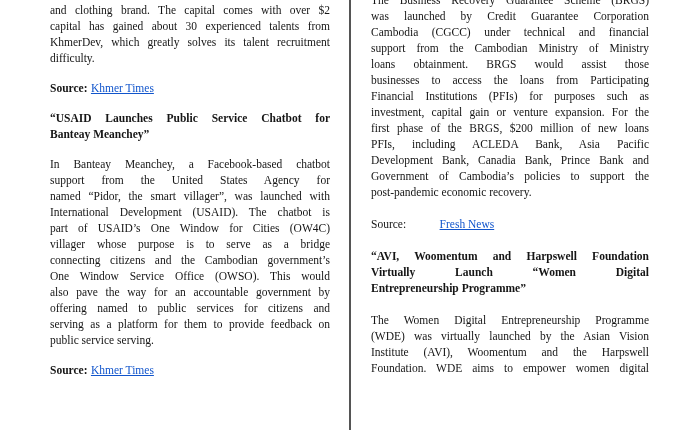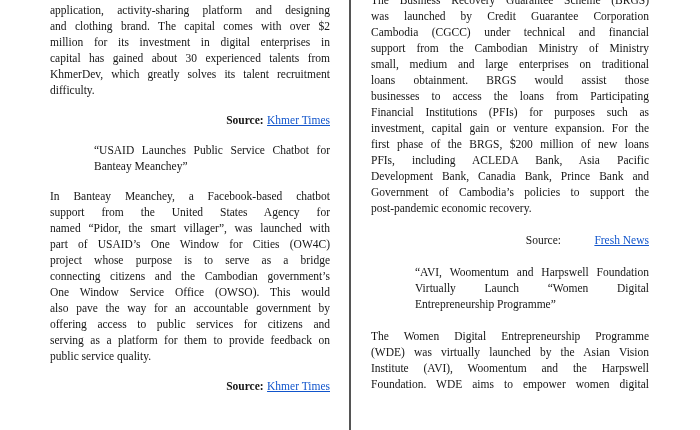--- a/index.html
+++ b/index.html
@@ -18,85 +18,83 @@
   #left-col  { left: 50px;  width: 280px; padding-top: 2px; }
   #right-col { left: 371px; width: 278px; top: -8px; }
   .divider {
     position: absolute;
     left: 349px; top: 0;
     width: 2px; height: 430px;
     background: #555555;
   }
   .block { margin: 0 0 14px 0; }
   #right-col .block { margin-bottom: 16px; }
-  .heading { font-weight: normal; margin-left: 44px; }
+  .heading { font-weight: bold; }
   .tline { text-align: justify; }
   .jfull { text-align-last: justify; }
-  .source { text-align: right; }
+  .source { text-align: left; }
   .src-label { }
   .src-label.bold { font-weight: bold; }
   a.link {
     color: #1155cc;
     text-decoration: underline;
     margin-left: 0.3em;
     cursor: pointer;
   }
 </style>
 </head>
 <body>
 
 <div class="page" style="background: rgb(255, 255, 255); color: rgb(21, 21, 21);">
 
   <div class="col" id="left-col">
     <div class="block para">
-        <div class="tline jfull">application, activity-sharing platform and designing</div>
         <div class="tline jfull">and clothing brand. The capital comes with over $2</div>
-        <div class="tline jfull">million for its investment in digital enterprises in</div>
         <div class="tline jfull">capital has gained about 30 experienced talents from</div>
         <div class="tline jfull">KhmerDev, which greatly solves its talent recruitment</div>
         <div class="tline">difficulty.</div>
       </div>
 
     <div class="block source">
       <span class="src-label bold">Source:</span><a class="link" style="color: rgb(17, 85, 204);">Khmer Times</a>
     </div>
 
     <div class="block para heading">
         <div class="tline jfull">“USAID Launches Public Service Chatbot for</div>
         <div class="tline">Banteay Meanchey”</div>
       </div>
 
     <div class="block para">
         <div class="tline jfull">In Banteay Meanchey, a Facebook-based chatbot</div>
         <div class="tline jfull">support from the United States Agency for</div>
         <div class="tline jfull">named “Pidor, the smart villager”, was launched with</div>
+        <div class="tline jfull">International Development (USAID). The chatbot is</div>
         <div class="tline jfull">part of USAID’s One Window for Cities (OW4C)</div>
-        <div class="tline jfull">project whose purpose is to serve as a bridge</div>
+        <div class="tline jfull">villager whose purpose is to serve as a bridge</div>
         <div class="tline jfull">connecting citizens and the Cambodian government’s</div>
         <div class="tline jfull">One Window Service Office (OWSO). This would</div>
         <div class="tline jfull">also pave the way for an accountable government by</div>
-        <div class="tline jfull">offering access to public services for citizens and</div>
+        <div class="tline jfull">offering named to public services for citizens and</div>
         <div class="tline jfull">serving as a platform for them to provide feedback on</div>
-        <div class="tline">public service quality.</div>
+        <div class="tline">public service serving.</div>
       </div>
 
     <div class="block source">
       <span class="src-label bold">Source:</span><a class="link" style="color: rgb(17, 85, 204);">Khmer Times</a>
     </div>
   </div>
 
   <div class="divider" style="background: rgb(85, 85, 85);"></div>
 
   <div class="col" id="right-col">
     <div class="block para">
         <div class="tline jfull">The Business Recovery Guarantee Scheme (BRGS)</div>
         <div class="tline jfull">was launched by Credit Guarantee Corporation</div>
         <div class="tline jfull">Cambodia (CGCC) under technical and financial</div>
         <div class="tline jfull">support from the Cambodian Ministry of Ministry</div>
-        <div class="tline jfull">small, medium and large enterprises on traditional</div>
         <div class="tline jfull">loans obtainment. BRGS would assist those</div>
         <div class="tline jfull">businesses to access the loans from Participating</div>
         <div class="tline jfull">Financial Institutions (PFIs) for purposes such as</div>
         <div class="tline jfull">investment, capital gain or venture expansion. For the</div>
         <div class="tline jfull">first phase of the BRGS, $200 million of new loans</div>
         <div class="tline jfull">PFIs, including ACLEDA Bank, Asia Pacific</div>
         <div class="tline jfull">Development Bank, Canadia Bank, Prince Bank and</div>
         <div class="tline jfull">Government of Cambodia’s policies to support the</div>
         <div class="tline">post-pandemic economic recovery.</div>
       </div>

